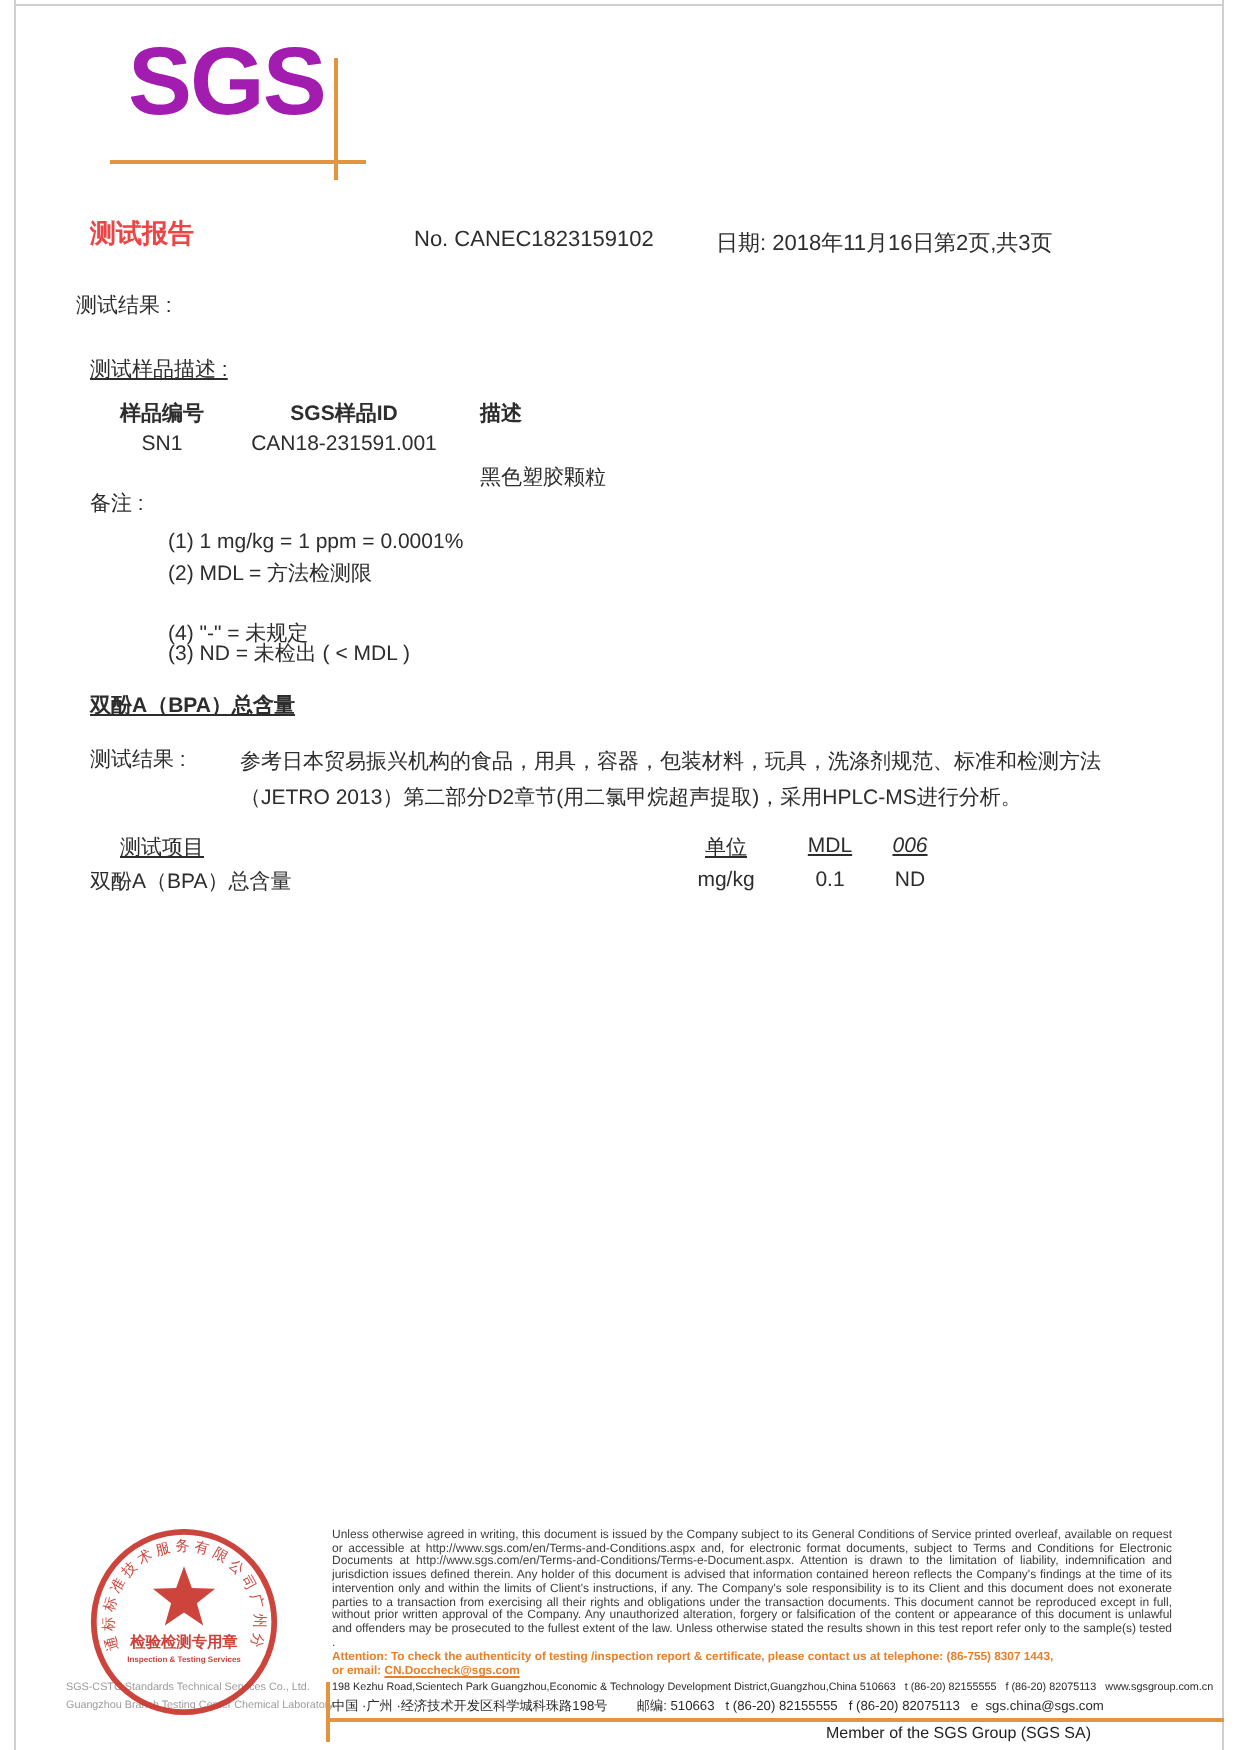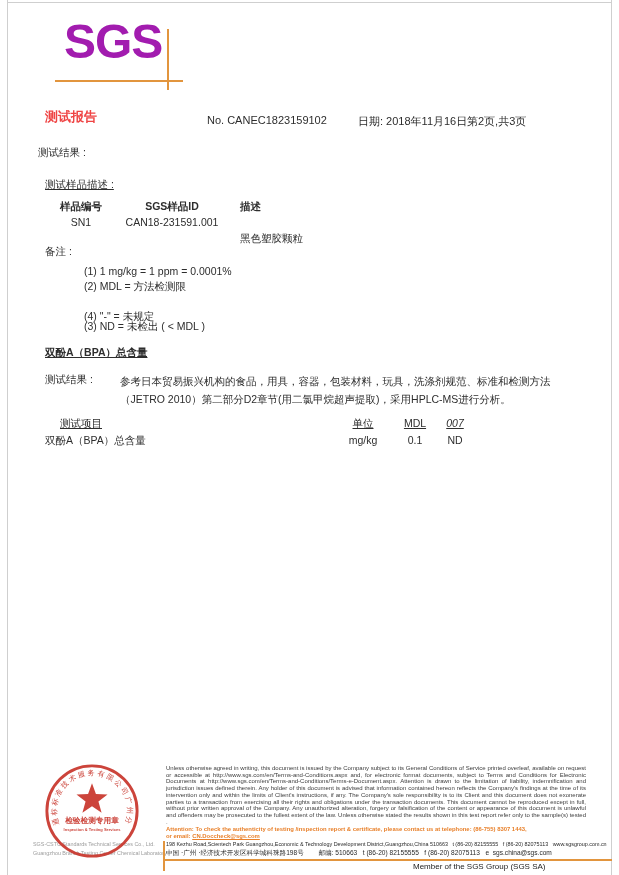--- a/index.html
+++ b/index.html
@@ -64,26 +64,26 @@
 <div class="abs lbl" style="left:240px;top:232px;">黑色塑胶颗粒</div>
 
 <div class="abs lbl" style="left:45px;top:245px;">备注 :</div>
 <div class="abs note" style="top:265px;">(1) 1 mg/kg = 1 ppm = 0.0001%</div>
 <div class="abs note" style="top:280px;">(2) MDL = 方法检测限</div>
 <div class="abs note" style="top:295px;margin-top:25px;">(3) ND = 未检出 ( &lt; MDL )</div>
 <div class="abs note" style="top:310px;">(4) "-" = 未规定</div>
 
 <div class="abs lbl b u" style="left:45px;top:346px;">双酚A（BPA）总含量</div>
 <div class="abs lbl" style="left:45px;top:373px;">测试结果 :</div>
-<div class="abs method-text">参考日本贸易振兴机构的食品，用具，容器，包装材料，玩具，洗涤剂规范、标准和检测方法（JETRO 2010）第二部分D2章节(用二氯甲烷超声提取)，采用HPLC-MS进行分析。</div>
+<div class="abs method-text">参考日本贸易振兴机构的食品，用具，容器，包装材料，玩具，洗涤剂规范、标准和检测方法（JETRO 2013）第二部分D2章节(用二氯甲烷超声提取)，采用HPLC-MS进行分析。</div>
 
 <div class="abs lbl u" style="left:60px;top:417px;">测试项目</div>
 <div class="abs lbl u cell-c" style="left:340px;top:417px;width:46px;">单位</div>
 <div class="abs lbl u cell-c" style="left:395px;top:417px;width:40px;">MDL</div>
-<div class="abs lbl u it cell-c" style="left:435px;top:417px;width:40px;">007</div>
+<div class="abs lbl u it cell-c" style="left:435px;top:417px;width:40px;">006</div>
 <div class="abs lbl" style="left:45px;top:434px;">双酚A（BPA）总含量</div>
 <div class="abs lbl cell-c" style="left:340px;top:434px;width:46px;">mg/kg</div>
 <div class="abs lbl cell-c" style="left:395px;top:434px;width:40px;">0.1</div>
 <div class="abs lbl cell-c" style="left:435px;top:434px;width:40px;">ND</div>
 
 <div class="abs company" style="top:841px;">SGS-CSTC Standards Technical Services Co., Ltd.</div>
 <div class="abs company" style="top:850px;">Guangzhou Branch Testing Center Chemical Laboratory.</div>
 
 <svg class="stamp" viewBox="0 0 100 100">
   <circle cx="50" cy="50" r="47" fill="none" stroke="#c8352b" stroke-width="3"></circle>

